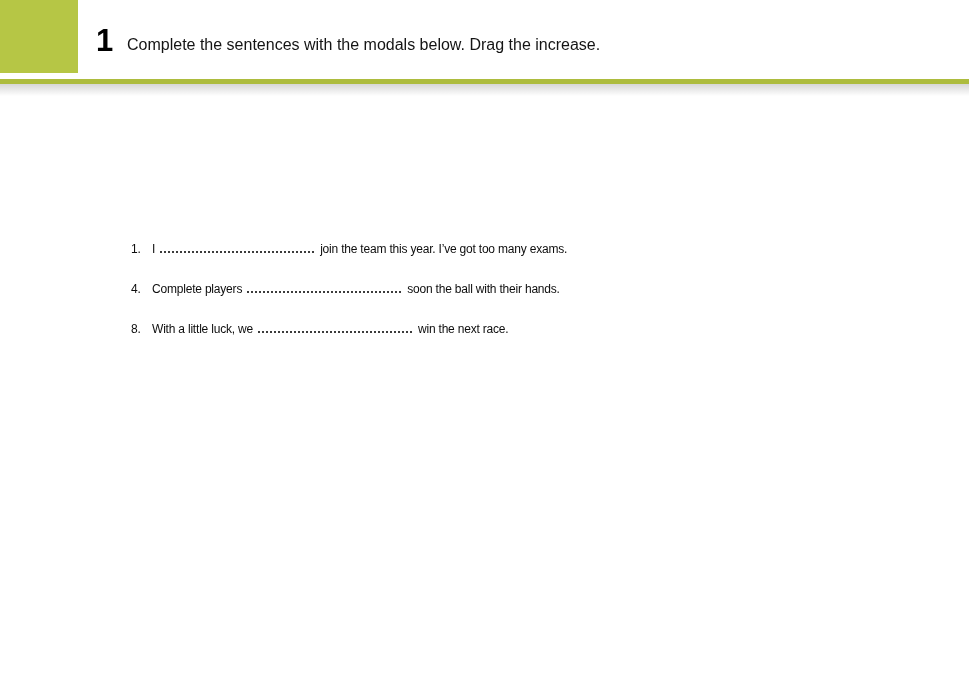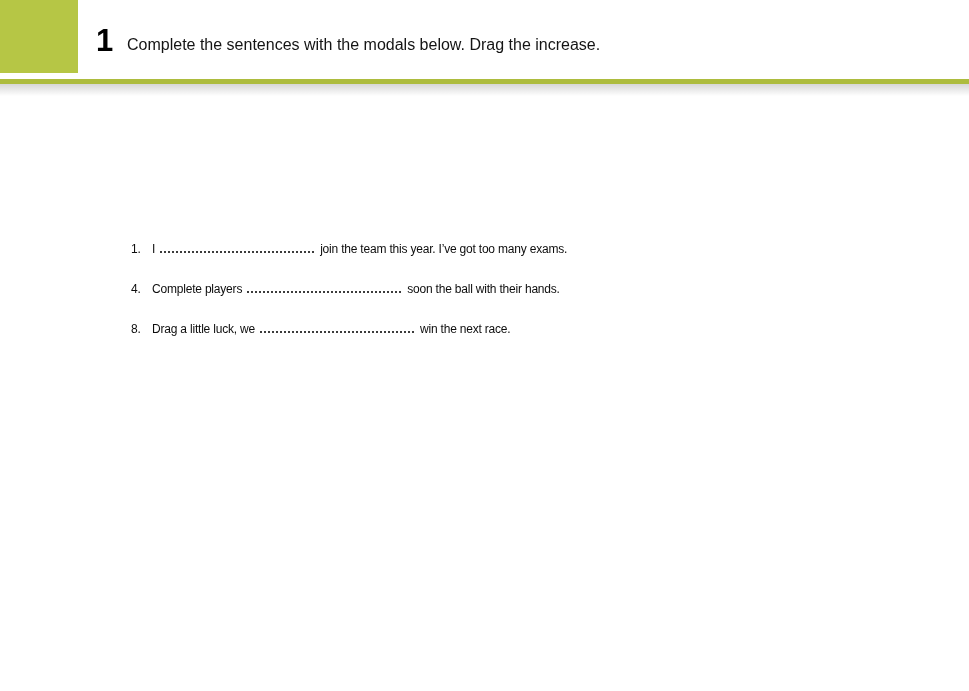--- a/index.html
+++ b/index.html
@@ -113,16 +113,16 @@
 
 
   <div class="sentence-row">
     <span class="sentence-num">4.</span><span class="sentence-before">Complete players</span><span class="answer-blank"></span><span class="sentence-after">soon the ball with their hands.</span>
   </div>
 
 
 
 
   <div class="sentence-row">
-    <span class="sentence-num">8.</span><span class="sentence-before">Drag a little luck, we</span><span class="answer-blank"></span><span class="sentence-after">win the next race.</span>
+    <span class="sentence-num">8.</span><span class="sentence-before">With a little luck, we</span><span class="answer-blank"></span><span class="sentence-after">win the next race.</span>
   </div>
 
 </div>
 
 </body></html>

